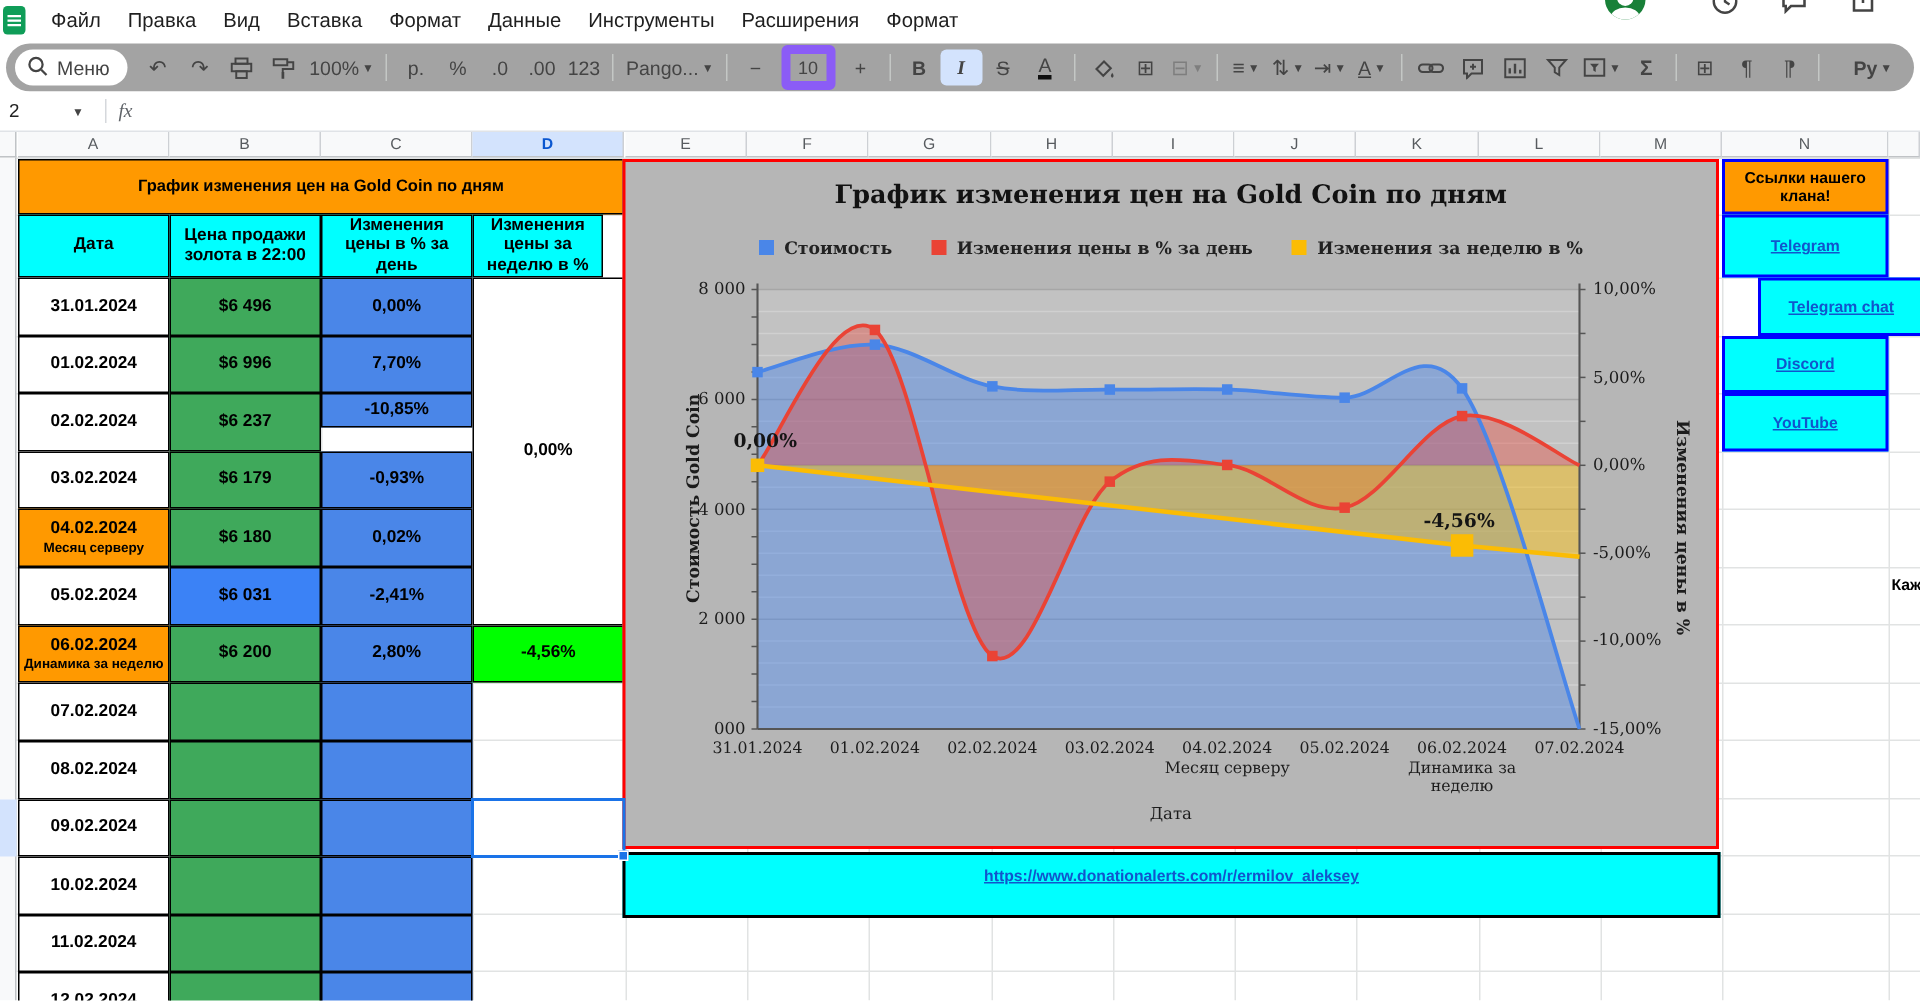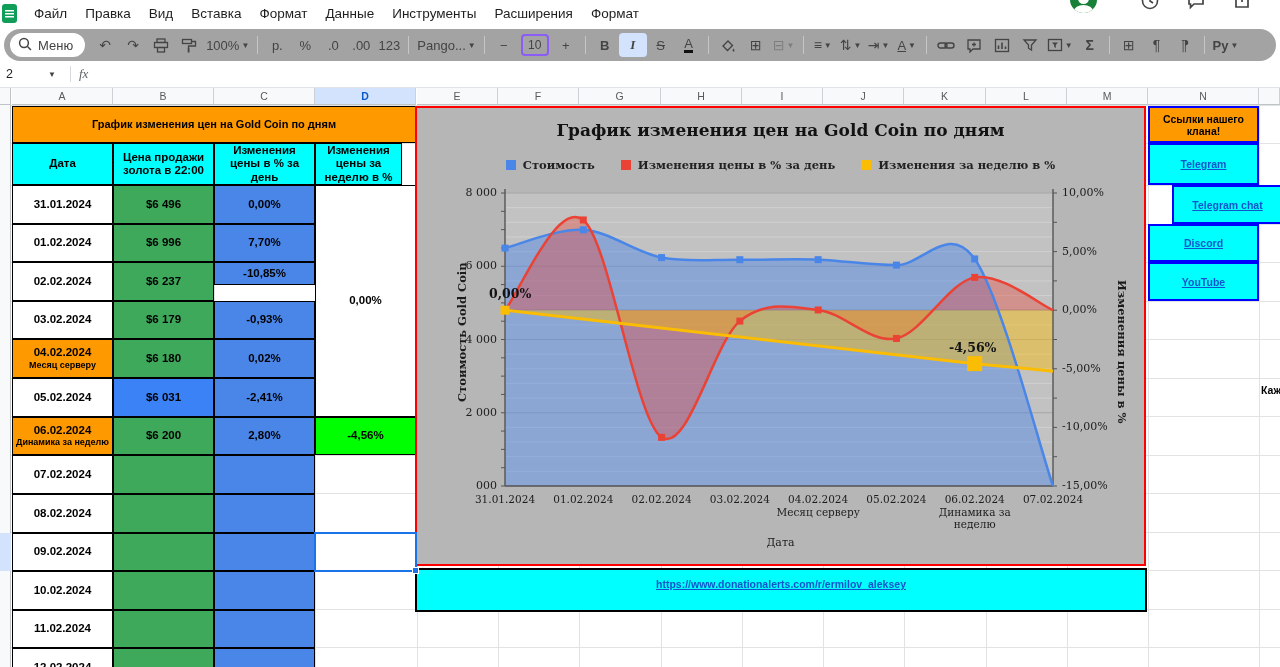--- a/index.html
+++ b/index.html
@@ -23,21 +23,21 @@
   
   .toolbar{position:absolute;left:4px;top:29px;width:1272px;height:32px;background:#a3a3a3;border-radius:18px;
     display:flex;align-items:center;z-index:30;font-size:13px;color:#444;padding:0 6px;box-sizing:border-box;}
   .tsep{width:1px;height:18px;background:#c4c7c5;margin:0 5px;flex:none;}
   .tbtn{display:flex;align-items:center;justify-content:center;min-width:22px;height:24px;border-radius:4px;
     padding:0 3px;flex:none;color:#444;font-size:13px;cursor:default;white-space:nowrap;}
   .tbtn svg{display:block;}
   .glyph{font-size:14px;line-height:1;}
   .caret{font-size:8px;color:#444;margin-left:2px;}
   .search-pill{display:flex;align-items:center;background:#fff;border-radius:14px;height:24px;padding:0 12px 0 8px;margin-right:6px;color:#444;gap:6px;}
-  .fontsize-box{border:2px solid #8b5cf6;border-radius:4px;width:24px;height:18px;line-height:18px;text-align:center;font-size:12px;}
+  .fontsize-box{border:6px solid #8b5cf6;border-radius:4px;width:24px;height:18px;line-height:18px;text-align:center;font-size:12px;}
   .active-btn{background:#d3e3fd;}
   .dim{opacity:.38;}
   .ital{font-family:"Liberation Serif",serif;font-style:italic;font-weight:bold;}
   .strike{text-decoration:line-through;}
   .ucolor{border-bottom:3px solid #111;line-height:13px;}
   
   .fbar{position:absolute;left:0;top:61px;width:1280px;height:26px;background:#fff;border-bottom:1px solid #e0e3e7;
     display:flex;align-items:center;z-index:30;}
   .namebox{width:42px;font-size:12.5px;color:#222;padding-left:6px;}
   .fbar .caret{margin:0 6px 0 0;}
@@ -238,21 +238,21 @@
       </svg>
       <span class="caret">▼</span>
   </div>
   <div class="tbtn glyph" style="font-weight:bold;">Σ</div>
   <div class="tsep"></div>
   <div class="tbtn glyph">⊞</div>
   <div class="tbtn glyph">¶</div>
   <div class="tbtn glyph" style="transform:scaleX(-1);">¶</div>
   <div class="tsep"></div>
   <div class="tbtn">
-      <span style="font-weight:bold;">Ру</span>
+      <span style="font-weight:bold;margin-left:15px;">Ру</span>
       <span class="caret">▼</span>
     </div>
 </div>
 
 <div class="fbar">
   <div class="namebox">2</div>
   <span class="caret">▼</span>
   <div class="fbar-sep"></div>
   <div class="fx">fx</div>
   <div style="flex:1;height:100%;"></div>

